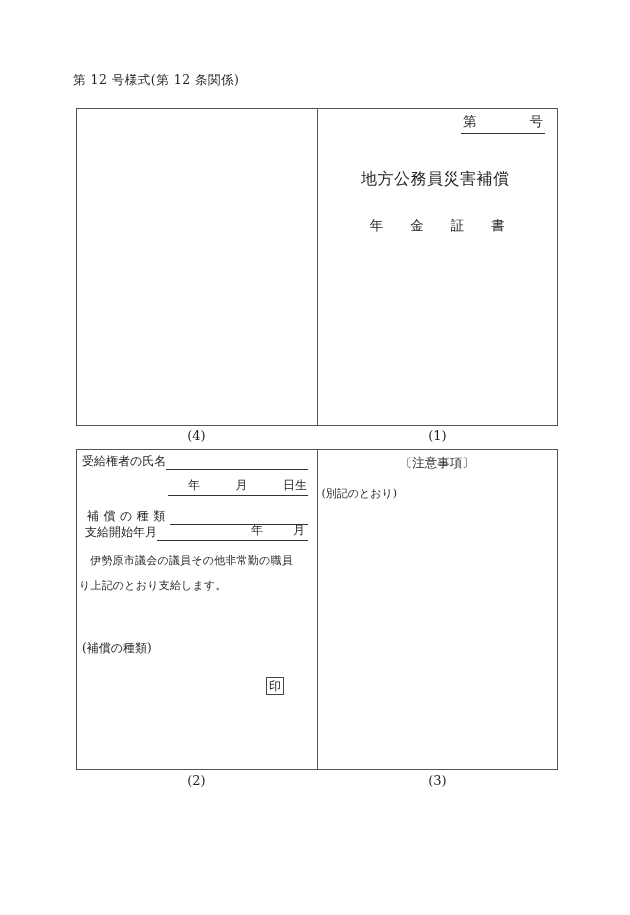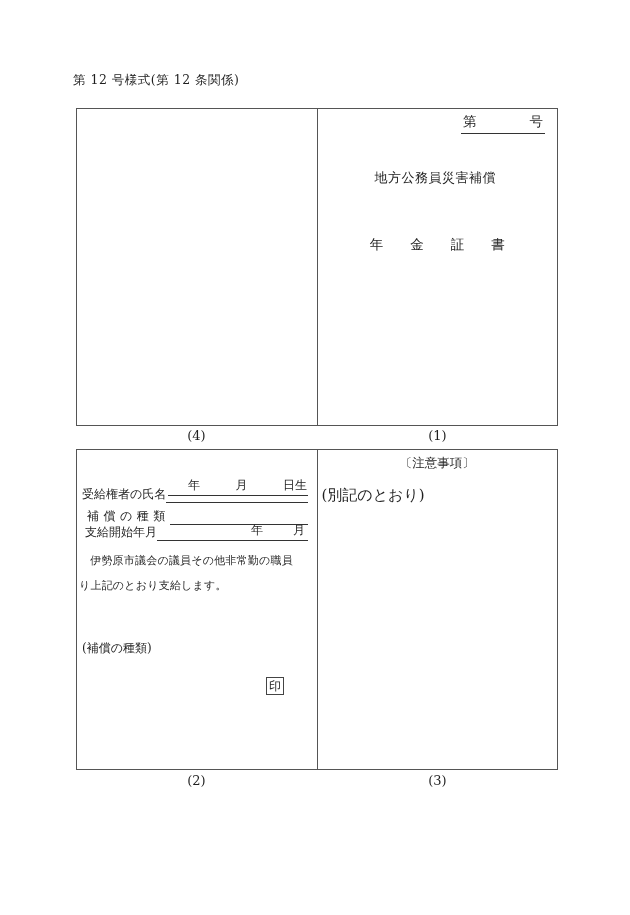--- a/index.html
+++ b/index.html
@@ -36,33 +36,33 @@
 
   
   .num-line {
     position:absolute; top:4px; right:12px; width:84px;
     display:flex; justify-content:space-between;
     border-bottom:1px solid #333;
     font-size:13.5px; padding:0 2px 2px 2px;
   }
   .org-line {
     position:absolute; top:60px; left:0; right:4px;
-    text-align:center; font-size:13px; letter-spacing:0.5px;
+    text-align:center; font-size:16px; letter-spacing:0.5px;
   }
   .cert-title {
     position:absolute; top:108px; left:0; right:0;
-    text-align:center; font-size:13.5px;margin-top:19px;
+    text-align:center; font-size:13.5px;
   }
 
   
   .p2 { font-size:12px; }
   .frow { position:absolute; display:flex; align-items:flex-end; }
   .frow .lbl { white-space:nowrap; }
   .frow .uline { flex:1 1 auto; border-bottom:1px solid #333; height:15px; }
-  .row-name { top:3px; left:5px; width:226px;margin-top:33px; }
+  .row-name { top:3px; left:5px; width:226px; }
   .row-birth {
     top:27px; left:91px; width:140px;
     display:flex; justify-content:space-between;
     border-bottom:1px solid #333;
     padding:0 1px 1px 20px; font-size:12px;
   }
   .row-comp { top:58px; left:10px; width:221px; }
   .row-comp .lbl { letter-spacing:4.5px; }
   .row-start { top:74px; left:8px; width:223px; }
   .row-start .uline {
@@ -80,21 +80,21 @@
     position:absolute; top:227px; left:189px;
     width:18px; height:18px; border:1px solid #444;
     font-size:12px; line-height:16px; text-align:center;
   }
 
   
   .p3-header {
     position:absolute; top:5px; left:0; right:0;
     text-align:center; font-size:12.5px;
   }
-  .p3-body { position:absolute; top:36px; left:4px; font-size:15px; }
+  .p3-body { position:absolute; top:36px; left:4px; font-size:11px; }
 </style>
 </head>
 <body>
 
 <div class="page">
 
   <div class="heading">第 12 号様式(第 12 条関係)</div>
 
   <div class="ftable upper">
     <div class="cell"></div>

